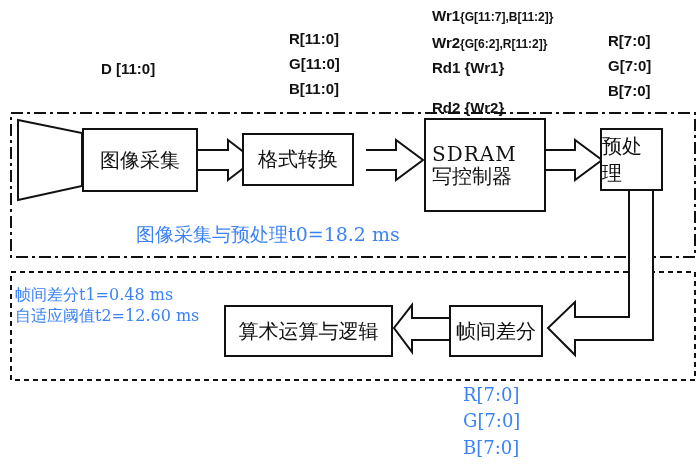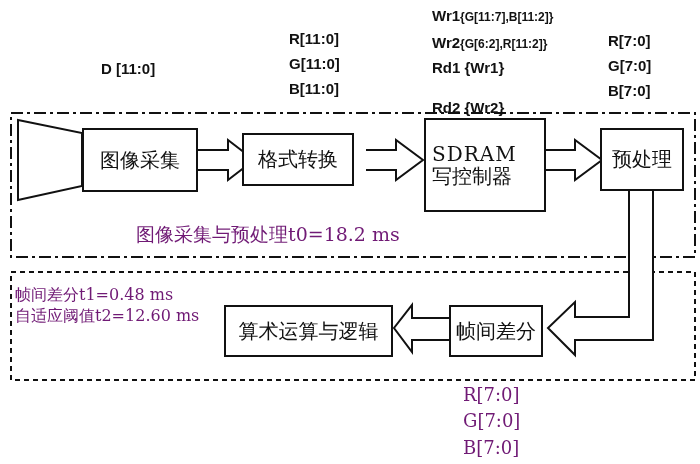--- a/index.html
+++ b/index.html
@@ -1,19 +1,19 @@
 <!DOCTYPE html>
 <html><head>
   <meta charset="utf-8">
   <style>
     html, body { margin: 0; padding: 0; background: #ffffff; }
     body { width: 700px; height: 464px; position: relative; overflow: hidden; }
     .abs { position: absolute; white-space: nowrap; }
     .sans { font-family: "Liberation Sans", "DejaVu Sans", sans-serif; font-weight: bold; color: #111; }
-    .serif { font-family: "DejaVu Serif", "Liberation Serif", serif; color: #701a75; }
+    .serif { font-family: "DejaVu Serif", "Liberation Serif", serif; color: #3b82f6; }
     .lbl { font-size: 15px; line-height: 21px; }
     .small { font-size: 12px; }
     .box { position: absolute; border: 2px solid #111; background: #fff; box-sizing: border-box;
            display: flex; align-items: center; justify-content: center; }
     .box span { font-family: "DejaVu Serif", "Liberation Serif", serif; font-size: 20px; color: #111; }
     svg { position: absolute; left: 0; top: 0; }
   </style>
 </head>
 <body>
 
@@ -39,21 +39,21 @@
 <div class="box" style="left:82px;top:128px;width:116px;height:64px;">
   <span>图像采集</span>
 </div>
 <div class="box" style="left:242px;top:133px;width:112px;height:53px;">
   <span>格式转换</span>
 </div>
 <div class="box" style="left:424px;top:118px;width:122px;height:94px;flex-direction:column;align-items:flex-start;padding-left:6px;justify-content:center;line-height:22px;">
   <span style="letter-spacing:1px;">SDRAM</span>
   <span>写控制器</span>
 </div>
-<div class="box" style="left:600px;top:128px;width:84px;height:63px;">
+<div class="box" style="left:600px;top:128px;width:63px;height:63px;">
   <span>预处理</span>
 </div>
 <div class="box" style="left:449px;top:305px;width:94px;height:52px;">
   <span>帧间差分</span>
 </div>
 <div class="box" style="left:224px;top:305px;width:169px;height:52px;">
   <span>算术运算与逻辑</span>
 </div>
 
 <div class="abs sans lbl" style="left:101px;top:58px;">D [11:0]</div>

